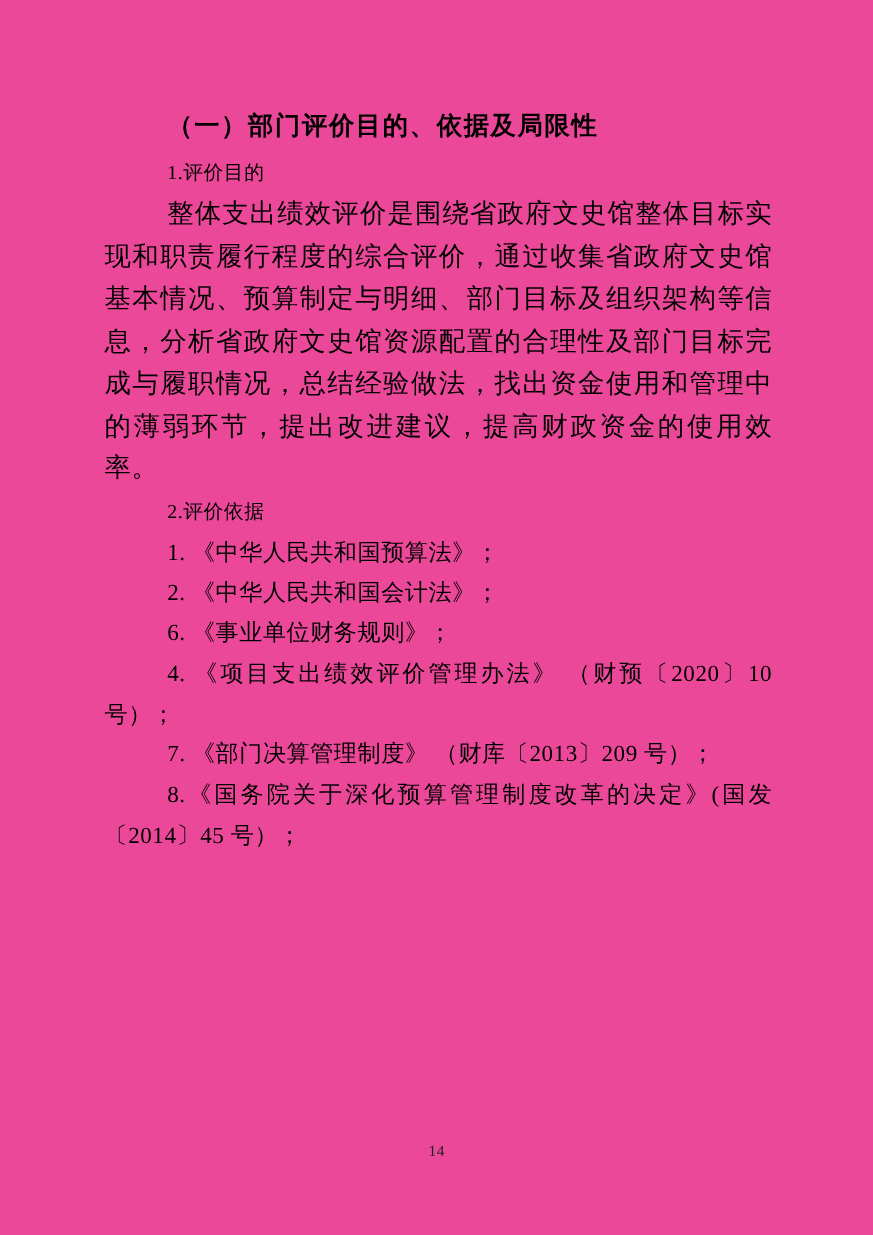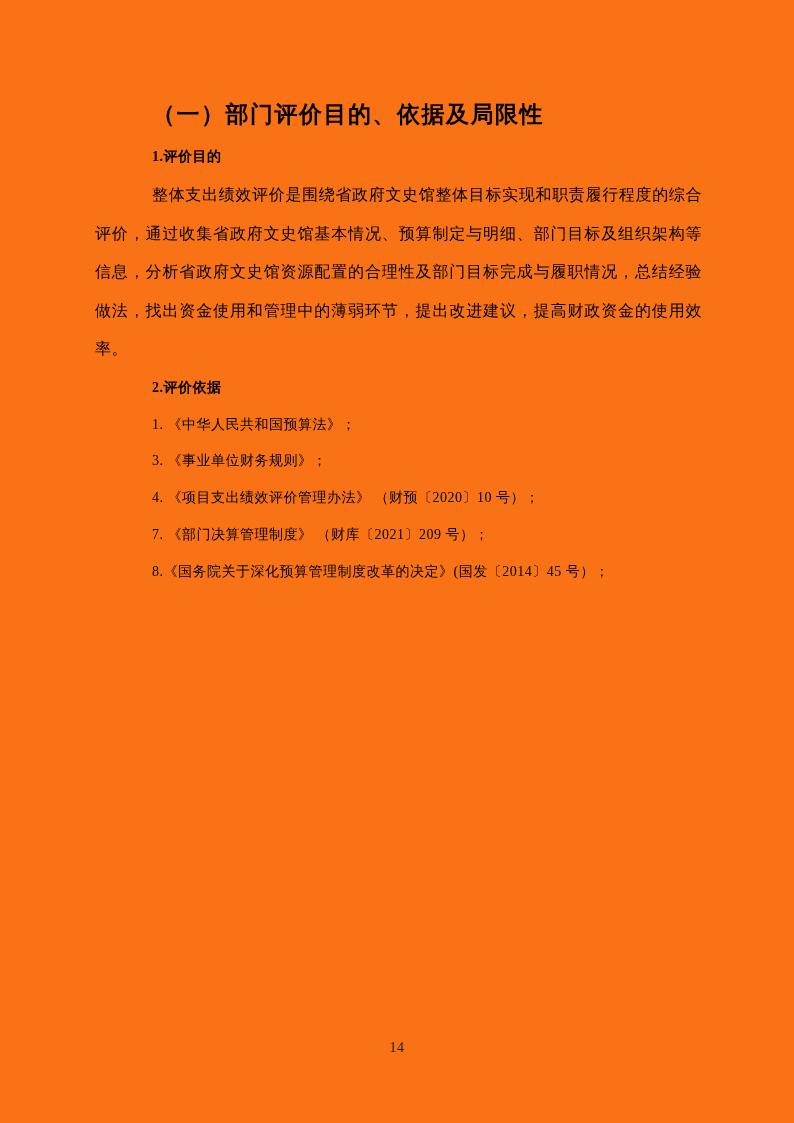--- a/index.html
+++ b/index.html
@@ -4,21 +4,21 @@
 <style>
   html, body {
     margin: 0;
     padding: 0;
     background: #ffffff;
   }
   .page {
     position: relative;
     width: 794px;
     height: 1123px;
-    background: #f97316;
+    background: #ec4899;
     color: #000000;
     font-family: "Liberation Serif", "DejaVu Serif", serif;
     overflow: hidden;
     box-sizing: border-box;
   }
   .content {
     position: absolute;
     top: 0;
     left: 95px;
     width: 607px;
@@ -28,44 +28,44 @@
     margin: 0;
     font-size: 23px;
     font-weight: 700;
     line-height: 38px;
     text-indent: 57px;
     letter-spacing: 1.5px;
     white-space: nowrap;
   }
   .sub-heading {
     margin: 4px 0 0 0;
-    font-size: 14px;
-    font-weight: 700;
+    font-size: 18px;
+    font-weight: 400;
     line-height: 38px;
     text-indent: 57px;
     letter-spacing: 0.5px;
   }
   .sub-heading.second {
     margin-top: 0;
   }
   .body-paragraph {
     margin: 0;
-    font-size: 16px;
+    font-size: 24px;
     line-height: 38.5px;
     text-indent: 57px;
     text-align: justify;
     text-justify: inter-character;
     letter-spacing: 0.5px;
   }
   .ref-list {
     margin: 0;
   }
   .ref-item {
     margin: 0;
-    font-size: 14px;
+    font-size: 21px;
     line-height: 36.8px;
     text-indent: 57px;
     text-align: justify;
     text-justify: inter-character;
     letter-spacing: 0.5px;
   }
   .page-footer {
     position: absolute;
     top: 1038px;
     left: 0;
@@ -87,23 +87,24 @@
     <h1 class="section-heading">（一）部门评价目的、依据及局限性</h1>
 
     <h2 class="sub-heading">1.评价目的</h2>
 
     <p class="body-paragraph">整体支出绩效评价是围绕省政府文史馆整体目标实现和职责履行程度的综合评价，通过收集省政府文史馆基本情况、预算制定与明细、部门目标及组织架构等信息，分析省政府文史馆资源配置的合理性及部门目标完成与履职情况，总结经验做法，找出资金使用和管理中的薄弱环节，提出改进建议，提高财政资金的使用效率。</p>
 
     <h2 class="sub-heading second">2.评价依据</h2>
 
     <div class="ref-list">
       <p class="ref-item">1. 《中华人民共和国预算法》；</p>
-      <p class="ref-item">3. 《事业单位财务规则》；</p>
+      <p class="ref-item">2. 《中华人民共和国会计法》；</p>
+      <p class="ref-item">6. 《事业单位财务规则》；</p>
       <p class="ref-item">4. 《项目支出绩效评价管理办法》 （财预〔2020〕10 号）；</p>
-      <p class="ref-item">7. 《部门决算管理制度》 （财库〔2021〕209 号）；</p>
+      <p class="ref-item">7. 《部门决算管理制度》 （财库〔2013〕209 号）；</p>
       <p class="ref-item">8.《国务院关于深化预算管理制度改革的决定》(国发〔2014〕45 号）；</p>
     </div>
 
   </section>
 
   <footer class="page-footer">
     <span class="page-number">14</span>
   </footer>
 </main>
 

